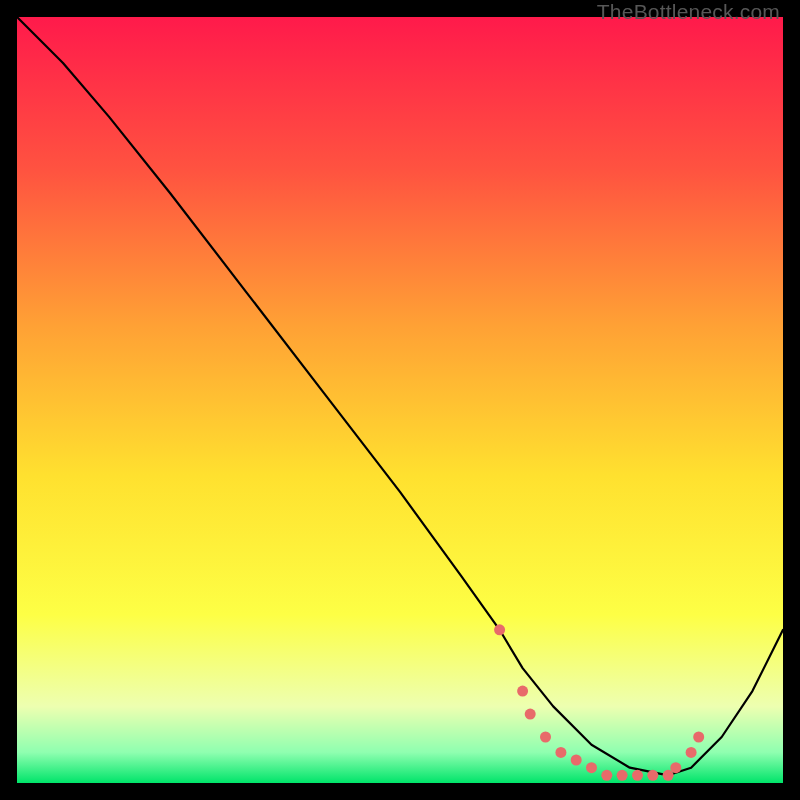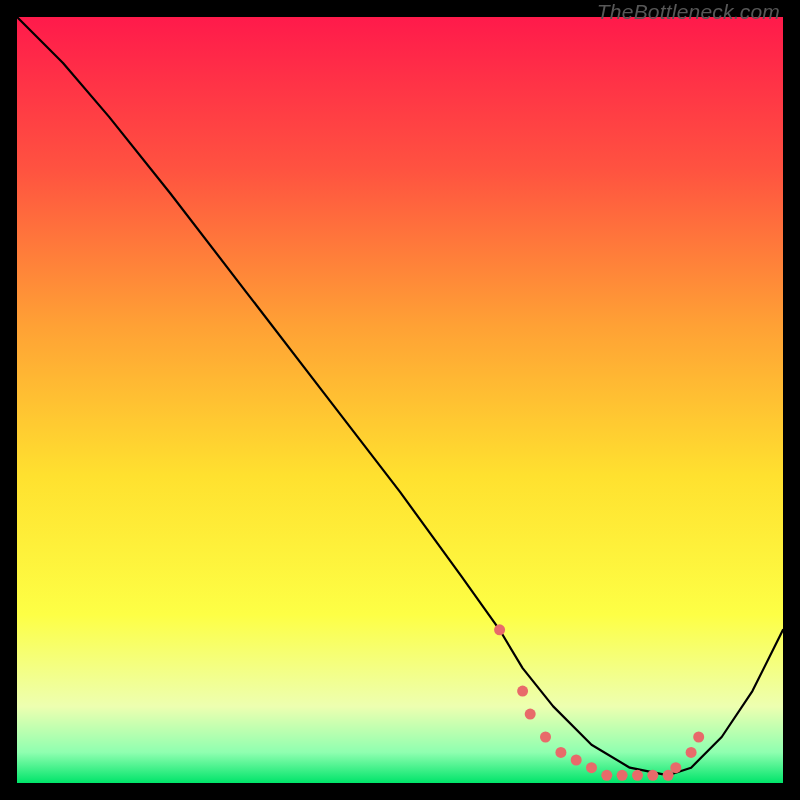--- a/index.html
+++ b/index.html
@@ -27,21 +27,20 @@
   }
   .watermark {
     position: absolute;
     top: 0;
     right: 20px;
     font-family: Arial, Helvetica, sans-serif;
     font-size: 21px;
     color: #575757;
     letter-spacing: 0.2px;
     font-weight: 400;
-    font-style: italic;
   }
 </style>
 </head>
 <body>
 
 <div class="frame">
   <svg class="plot" viewBox="0 0 766 766" preserveAspectRatio="none">
     <defs>
       <linearGradient id="bg" x1="0" y1="0" x2="0" y2="1">
           <stop offset="0%" stop-color="#ff1a4b"></stop>

